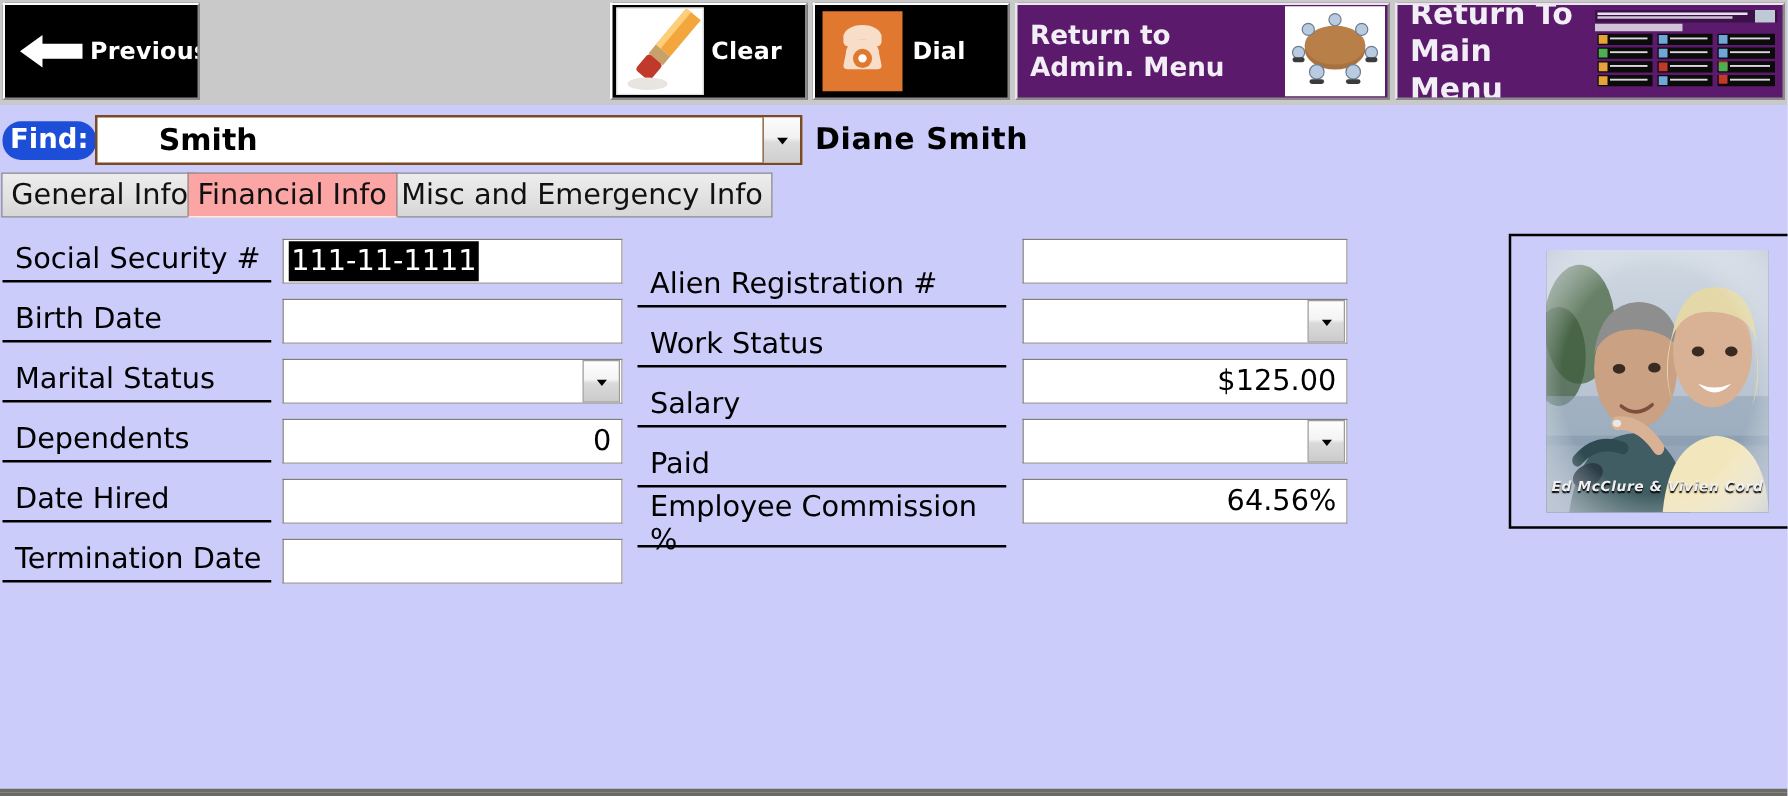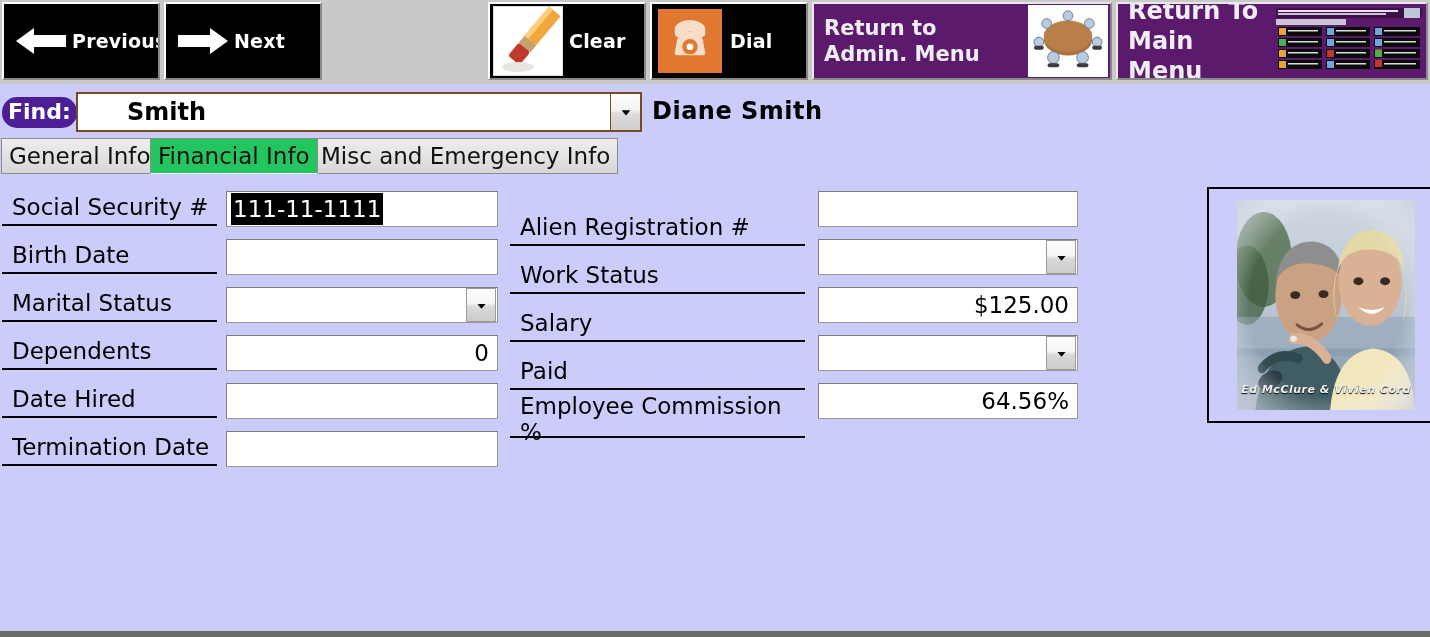--- a/index.html
+++ b/index.html
@@ -68,21 +68,21 @@
   .b-main .ptext{font-size:24px;line-height:30px;}
   .meet-ico{width:80px;height:72px;flex:none;background:#ffffff;margin-right:2px;
      display:flex;align-items:center;justify-content:center;}
   .menu-thumb{width:150px;height:70px;flex:none;margin-right:2px;
      background:#5b1a6b;overflow:hidden;position:relative;}
 
   
   .findrow{position:absolute;left:0;top:92px;height:42px;width:1430px;}
   .find-lbl{
     position:absolute;left:2px;top:5px;
-    background:#4c1d95;color:#fff;font-weight:bold;font-size:22px;
+    background:#1d4ed8;color:#fff;font-weight:bold;font-size:22px;
     padding:2px 6px 3px 6px;line-height:26px;border-radius:15px;
   }
   .find-combo{
     position:absolute;left:76px;top:0px;width:566px;height:40px;
     background:#fff;border:2px solid #7a4a22;box-sizing:border-box;
     display:flex;align-items:stretch;
   }
   .find-combo .txt{
     flex:1;display:flex;align-items:center;padding-left:6px;
     font-size:24px;font-weight:bold;color:#000;margin-left:43px;
@@ -100,21 +100,21 @@
 
   
   .tabs{position:absolute;left:0;top:138px;height:36px;width:1430px;}
   .tab{
     position:absolute;top:0;height:36px;box-sizing:border-box;
     background:linear-gradient(#ededed 0%,#e2e2e2 55%,#d6d6d6 100%);
     border:1px solid #8c8c8c;
     display:flex;align-items:center;justify-content:center;
     font-size:23px;color:#111;padding:0 7px;
   }
-  .tab.active{background:#22c55e;border-bottom-color:#ffffff;z-index:3;justify-content:flex-end;}
+  .tab.active{background:#fca5a5;border-bottom-color:#ffffff;z-index:3;justify-content:flex-end;}
   .t1{left:1px;}
   .t2{left:150px;}
   .t3{left:313px;}
 
   
   .form{position:absolute;left:0;top:180px;width:1430px;height:300px;}
   .frow{position:absolute;height:38px;}
   .flabel{
     position:absolute;left:0;top:0;height:36px;
     box-sizing:border-box;border-bottom:2px solid #000;
@@ -177,26 +177,20 @@
 
   <div class="toolbar">
 
     <div class="tbtn b-prev">
       <svg class="arrow-ico" viewBox="0 0 54 34">
         <path d="M2 17 L20 4 L20 11 L52 11 L52 23 L20 23 L20 30 Z" fill="#ffffff"></path>
       </svg>
       <span class="lbl">Previous</span>
     </div>
 
-    <div class="tbtn b-next">
-      <svg class="arrow-ico" viewBox="0 0 54 34">
-        <path d="M52 17 L34 4 L34 11 L2 11 L2 23 L34 23 L34 30 Z" fill="#ffffff"></path>
-      </svg>
-      <span class="lbl">Next</span>
-    </div>
 
 
     <div class="tbtn b-clear">
       <span class="erase-ico">
         <svg viewBox="0 0 68 68" width="68" height="68">
           <rect x="0" y="0" width="68" height="68" fill="#ffffff"></rect>
           <g transform="rotate(40 34 34)">
             <rect x="28" y="-6" width="15" height="38" fill="#f2a63b"></rect>
             <rect x="28" y="32" width="15" height="9" fill="#c8a06a"></rect>
             <rect x="28" y="41" width="15" height="17" rx="3" fill="#c0392b"></rect>

